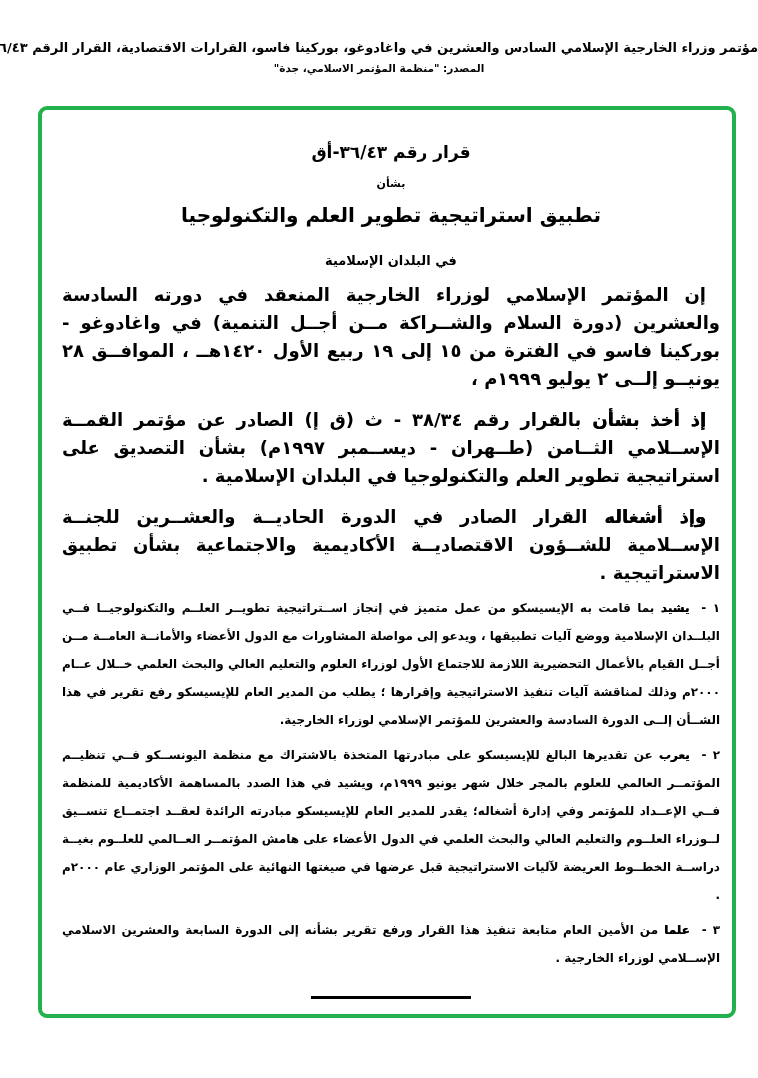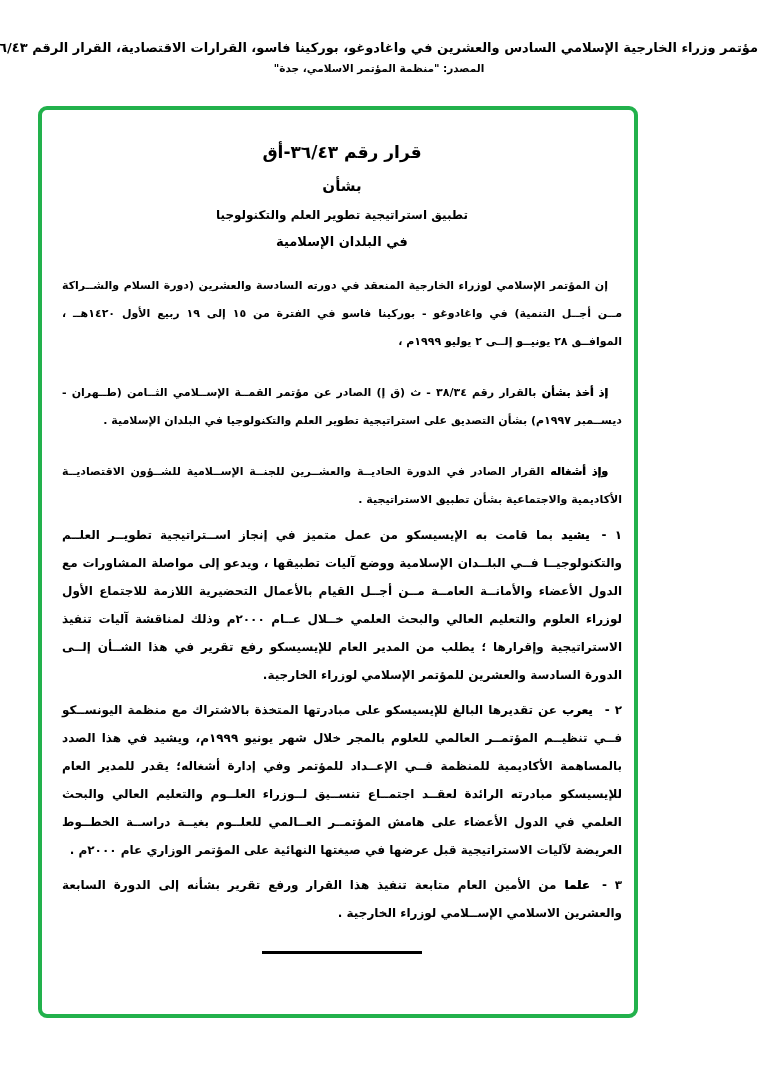--- a/index.html
+++ b/index.html
@@ -4,32 +4,32 @@
 <style>
   html,body{margin:0;padding:0;background:#ffffff;}
   .page{
     position:relative;width:758px;height:1078px;background:#ffffff;overflow:hidden;
     font-family:"DejaVu Sans", sans-serif;color:#000;
   }
   .page-header{position:absolute;top:40px;left:0;right:0;text-align:center;direction:rtl;}
   .header-citation{font-size:13px;font-weight:bold;white-space:nowrap;letter-spacing:0;}
   .header-source{font-size:10.5px;font-weight:bold;margin-top:7px;}
   .green-box{
-    position:absolute;left:38px;top:106px;width:600px;height:912px;
+    position:absolute;left:38px;top:106px;width:698px;height:912px;
     border:4px solid #22b14c;border-radius:9px;box-sizing:border-box;
     padding:32px 12px 0 20px;direction:rtl;overflow:hidden;
   }
   .doc-title{text-align:center;font-weight:bold;direction:rtl;}
   .title-number{font-size:17px;margin-bottom:15px;}
-  .title-regarding{font-size:15px;margin-bottom:13px;}
-  .title-subject{font-size:12px;margin-bottom:12px;}
+  .title-regarding{font-size:11px;margin-bottom:13px;}
+  .title-subject{font-size:20px;margin-bottom:26px;}
   .title-scope{font-size:13px;}
   .para{
-    direction:rtl;text-align:justify;font-size:11px;font-weight:bold;
-    line-height:28px;margin-top:23px;text-indent:14px;
+    direction:rtl;text-align:justify;font-size:18px;font-weight:bold;
+    line-height:28px;margin-top:13px;text-indent:14px;
   }
   .clause-lead,.item-lead{
     font-weight:bold;
     text-shadow:0.4px 0 0 #000; 
   }
   .item{
     direction:rtl;text-align:justify;font-size:12px;font-weight:bold;
     line-height:28px;margin-top:7px;
   }
   .item-number{padding-left:12px;}

